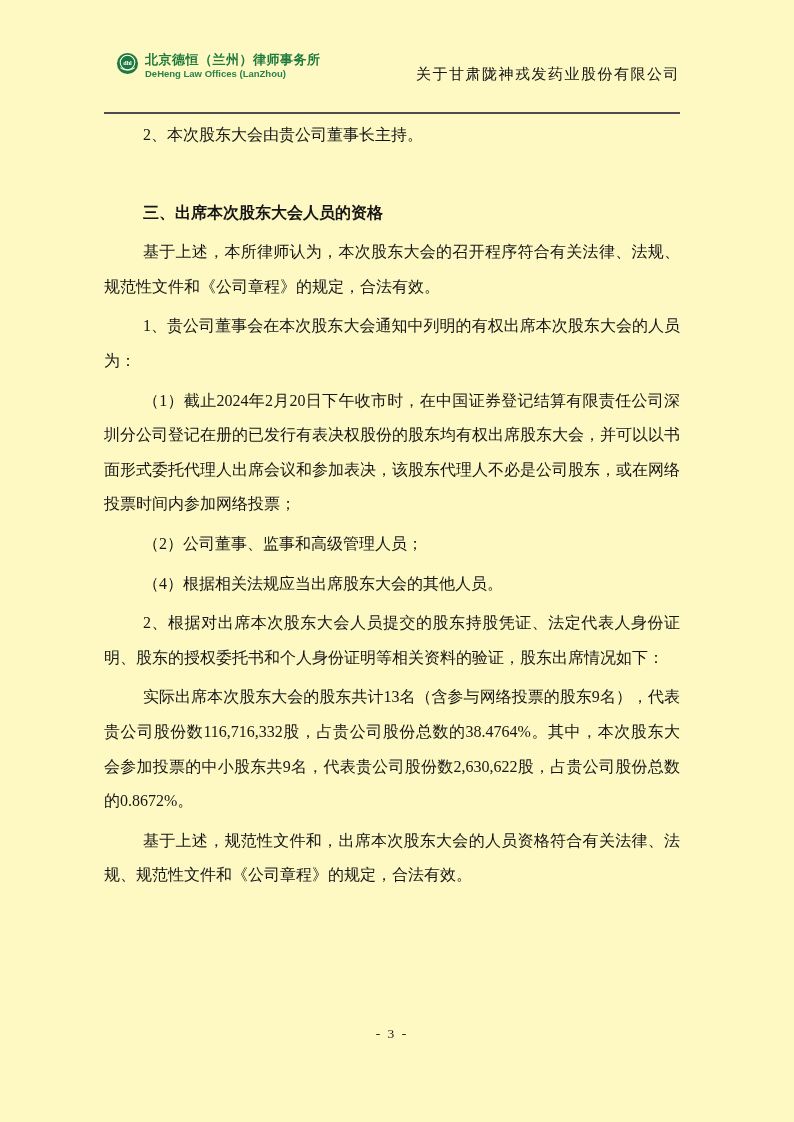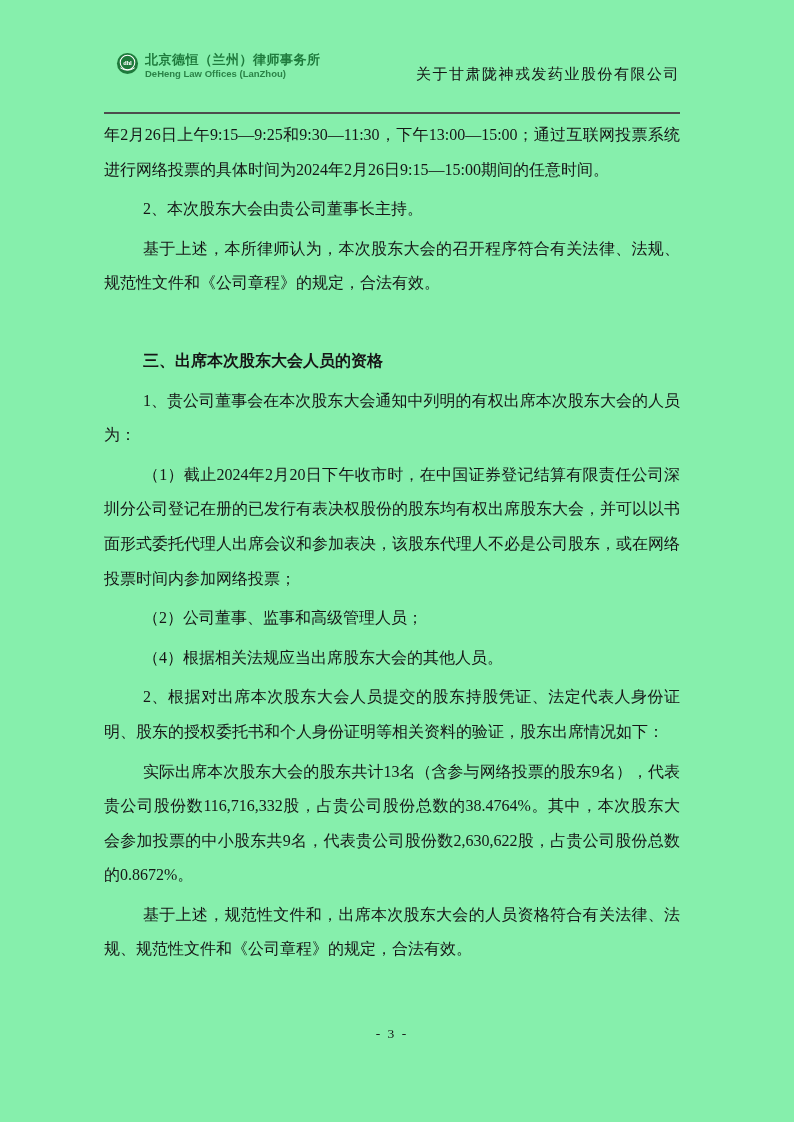--- a/index.html
+++ b/index.html
@@ -4,21 +4,21 @@
 <style>
   html, body {
     margin: 0;
     padding: 0;
     background: #ffffff;
   }
   .page {
     position: relative;
     width: 794px;
     height: 1122px;
-    background: #86efac;
+    background: #fef9c3;
     font-family: "Liberation Serif", "DejaVu Serif", serif;
     color: #161616;
     overflow: hidden;
   }
 
   
   .header {
     position: absolute;
     left: 104px;
     right: 114px;
@@ -126,24 +126,23 @@
         <div class="firm-en">DeHeng Law Offices (LanZhou)</div>
       </div>
     </div>
     <div class="doc-titles">
       <div>关于甘肃陇神戎发药业股份有限公司</div>
     </div>
   </div>
   <div class="header-rule"></div>
 
   <div class="content">
-    <p class="para">年2月26日上午9:15—9:25和9:30—11:30，下午13:00—15:00；通过互联网投票系统进行网络投票的具体时间为2024年2月26日9:15—15:00期间的任意时间。</p>
     <p class="para indent">2、本次股东大会由贵公司董事长主持。</p>
+    <p class="para indent heading">三、出席本次股东大会人员的资格</p>
     <p class="para indent">基于上述，本所律师认为，本次股东大会的召开程序符合有关法律、法规、规范性文件和《公司章程》的规定，合法有效。</p>
-    <p class="para indent heading">三、出席本次股东大会人员的资格</p>
     <p class="para indent">1、贵公司董事会在本次股东大会通知中列明的有权出席本次股东大会的人员为：</p>
     <p class="para indent">（1）截止2024年2月20日下午收市时，在中国证券登记结算有限责任公司深圳分公司登记在册的已发行有表决权股份的股东均有权出席股东大会，并可以以书面形式委托代理人出席会议和参加表决，该股东代理人不必是公司股东，或在网络投票时间内参加网络投票；</p>
     <p class="para indent">（2）公司董事、监事和高级管理人员；</p>
     <p class="para indent">（4）根据相关法规应当出席股东大会的其他人员。</p>
     <p class="para indent">2、根据对出席本次股东大会人员提交的股东持股凭证、法定代表人身份证明、股东的授权委托书和个人身份证明等相关资料的验证，股东出席情况如下：</p>
     <p class="para indent">实际出席本次股东大会的股东共计13名（含参与网络投票的股东9名），代表贵公司股份数116,716,332股，占贵公司股份总数的38.4764%。其中，本次股东大会参加投票的中小股东共9名，代表贵公司股份数2,630,622股，占贵公司股份总数的0.8672%。</p>
     <p class="para indent">基于上述，规范性文件和，出席本次股东大会的人员资格符合有关法律、法规、规范性文件和《公司章程》的规定，合法有效。</p>
   </div>
 
   <div class="footer">- 3 -</div>

